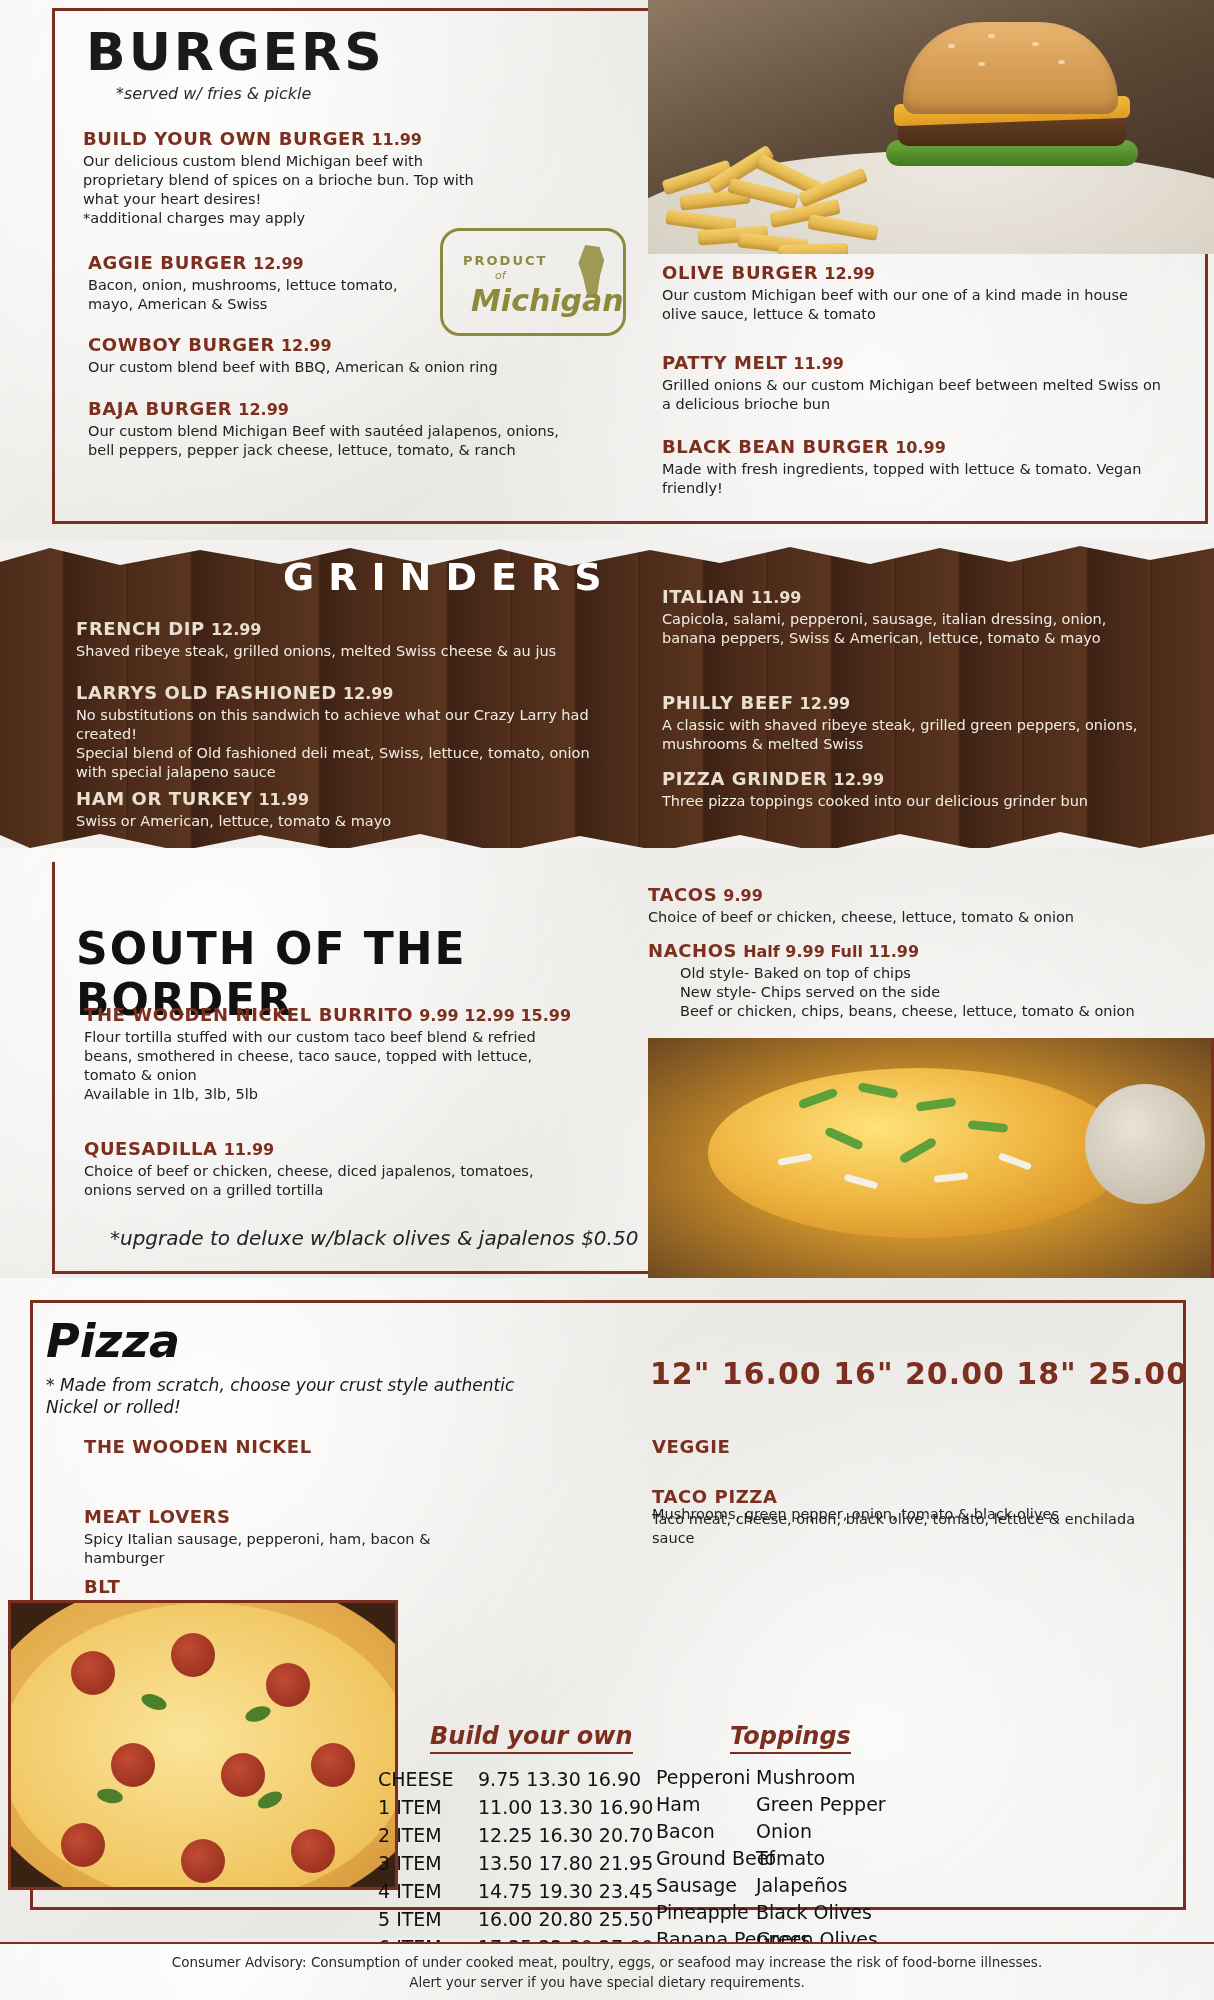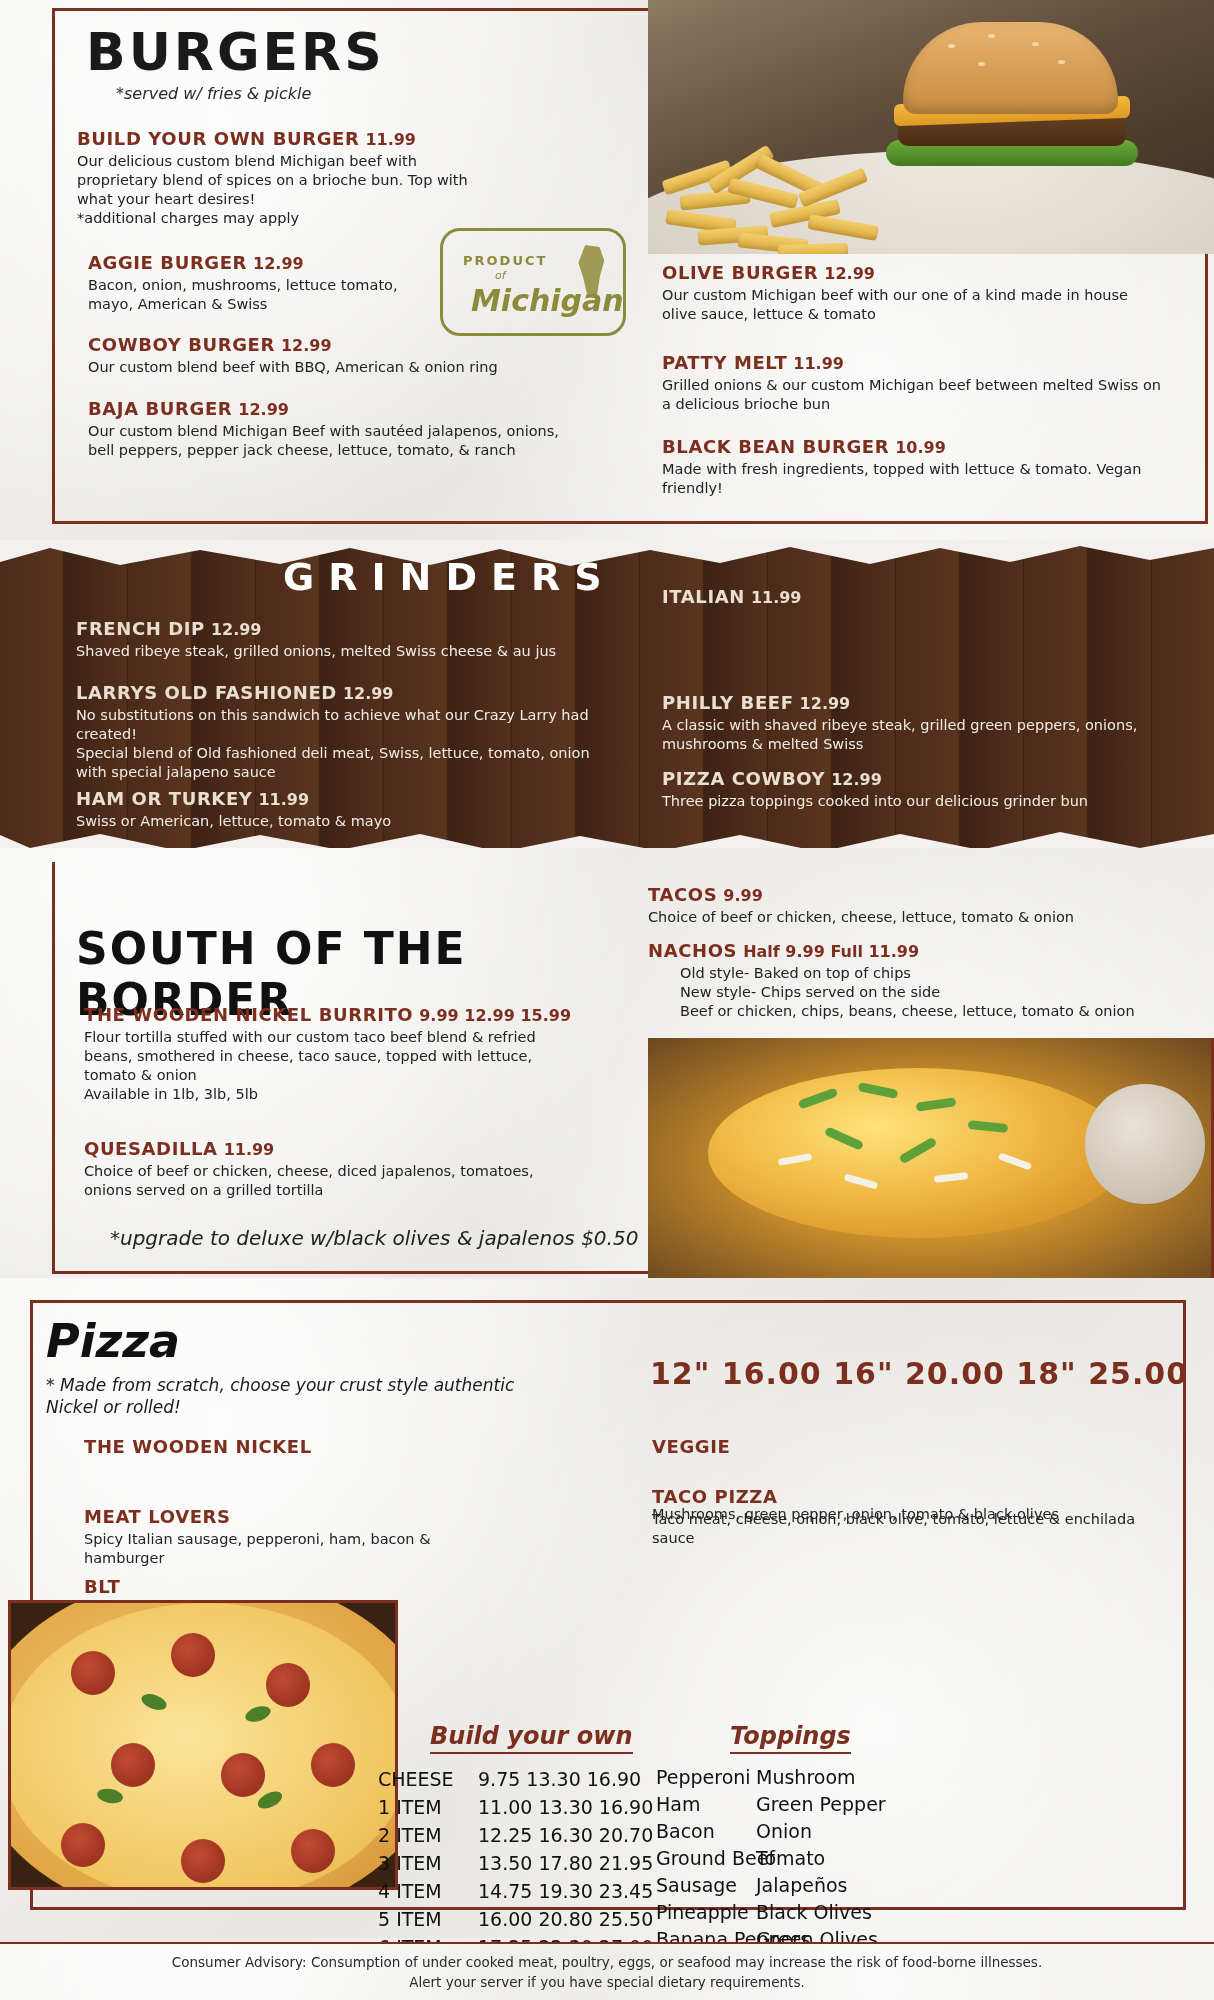--- a/index.html
+++ b/index.html
@@ -282,21 +282,21 @@
       <div class="seed" style="left:300px; top:44px;"></div>
       <div class="seed" style="left:340px; top:34px;"></div>
       <div class="seed" style="left:384px; top:42px;"></div>
       <div class="seed" style="left:330px; top:62px;"></div>
       <div class="seed" style="left:410px; top:60px;"></div>
     </div>
 
     <div class="burgers-title">BURGERS</div>
     <div class="burgers-sub">*served w/ fries &amp; pickle</div>
 
-    <div class="item" style="left:77px; top:128px; width:470px;">
+    <div class="item" style="left:83px; top:128px; width:470px;">
       <span class="name">BUILD YOUR OWN BURGER</span><span class="price">11.99</span>
       <div class="desc" style="white-space:pre-line; width:420px;">Our delicious custom blend Michigan beef with proprietary blend of spices on a brioche bun. Top with what your heart desires!
 *additional charges may apply</div>
     </div>
 
     <div class="item" style="left:88px; top:252px; width:420px;">
       <span class="name">AGGIE BURGER</span><span class="price">12.99</span>
       <div class="desc" style="white-space:pre-line; width:340px;">Bacon, onion, mushrooms, lettuce tomato, mayo, American &amp; Swiss</div>
     </div>
 
@@ -350,29 +350,30 @@
 Special blend of Old fashioned deli meat, Swiss, lettuce, tomato, onion with special jalapeno sauce</div>
     </div>
 
     <div class="item" style="left:76px; top:248px; width:500px;">
       <span class="name">HAM OR TURKEY</span><span class="price">11.99</span>
       <div class="desc" style="white-space:pre-line; width:500px;">Swiss or American, lettuce, tomato &amp; mayo</div>
     </div>
 
     <div class="item" style="left:662px; top:46px; width:500px;">
       <span class="name">ITALIAN</span><span class="price">11.99</span>
+      <div class="desc" style="white-space:pre-line; width:500px;">Capicola, salami, pepperoni, sausage, italian dressing, onion, banana peppers, Swiss &amp; American, lettuce, tomato &amp; mayo</div>
     </div>
 
     <div class="item" style="left:662px; top:152px; width:500px;">
       <span class="name">PHILLY BEEF</span><span class="price">12.99</span>
       <div class="desc" style="white-space:pre-line; width:500px;">A classic with shaved ribeye steak, grilled green peppers, onions, mushrooms &amp; melted Swiss</div>
     </div>
 
     <div class="item" style="left:662px; top:228px; width:500px;">
-      <span class="name">PIZZA COWBOY</span><span class="price">12.99</span>
+      <span class="name">PIZZA GRINDER</span><span class="price">12.99</span>
       <div class="desc" style="white-space:pre-line; width:470px;">Three pizza toppings cooked into our delicious grinder bun</div>
     </div>
   </section>
 
   <section class="sec-south paper">
     <div class="south-frame"></div>
 
     <div class="south-title">SOUTH OF THE BORDER</div>
 
     <div class="item" style="left:84px; top:156px; width:500px;">

